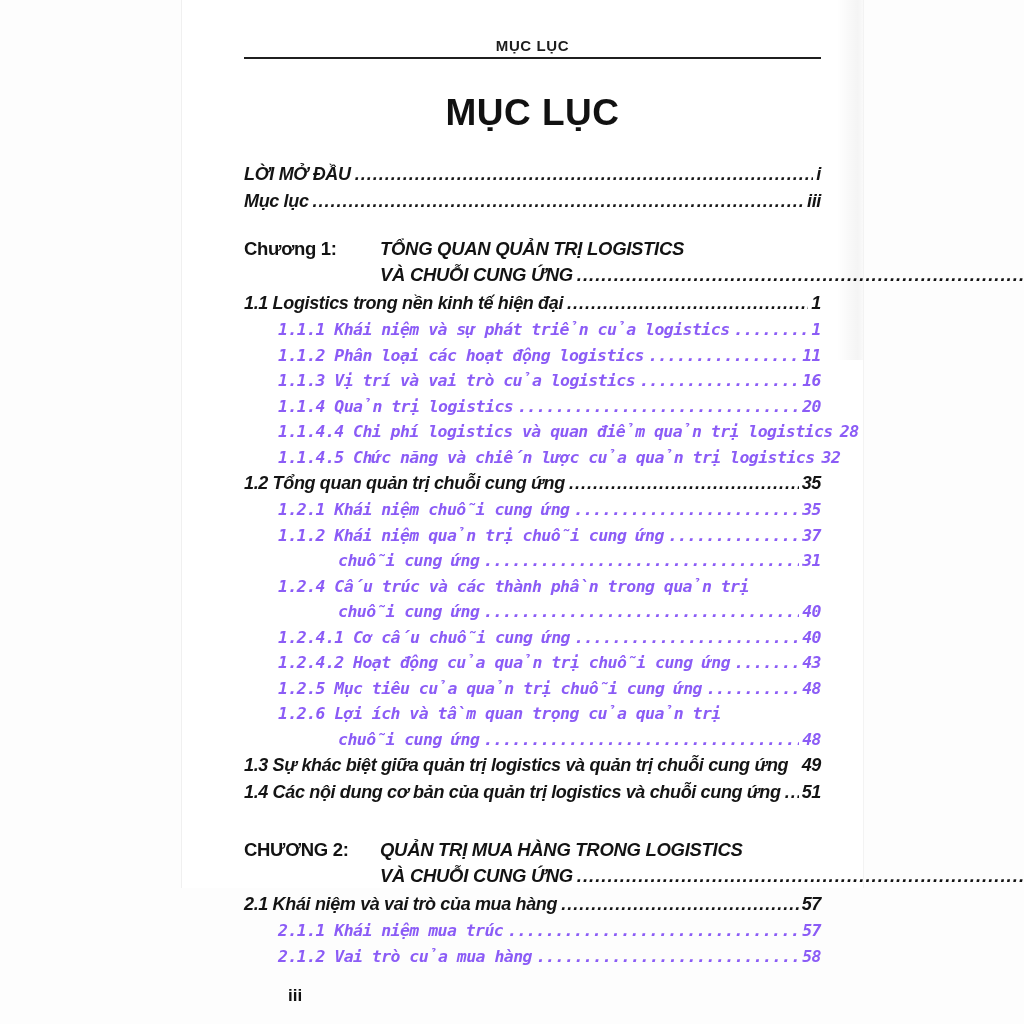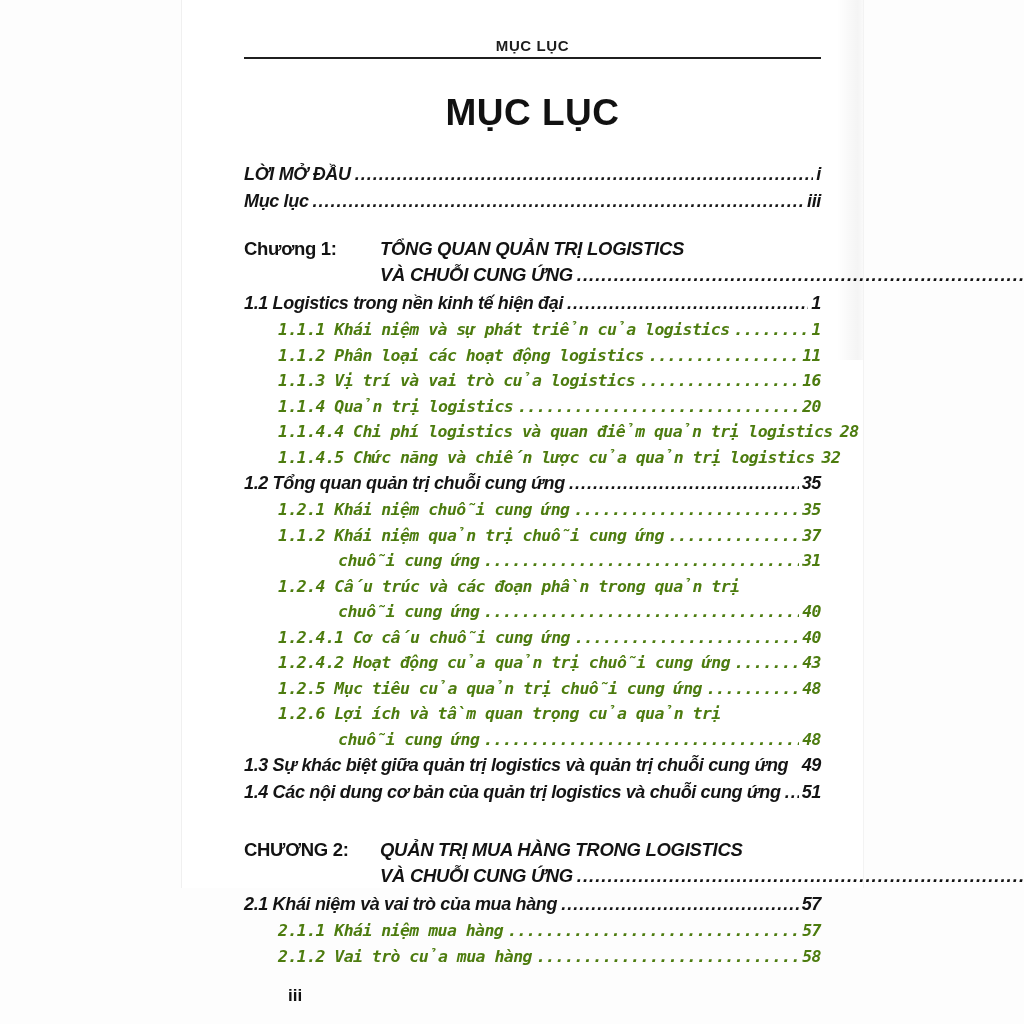--- a/index.html
+++ b/index.html
@@ -36,21 +36,21 @@
     margin-top:33px;text-align:center;
     font-size:37px;font-weight:bold;letter-spacing:.5px;color:#111;
   }
   
   .tocwrap{margin-top:27px;}
   .row{display:flex;align-items:baseline;line-height:25.5px;white-space:nowrap;font-style:italic;}
   .b{font-size:18px;font-weight:bold;letter-spacing:-0.35px;line-height:27px;color:#141414;}
   .m{
     font-family:"DejaVu Sans Mono",monospace;
     font-style:italic;font-weight:bold;
-    font-size:16.5px;letter-spacing:-0.55px;color:#4d7c0f;
+    font-size:16.5px;letter-spacing:-0.55px;color:#8b5cf6;
     padding-left:34px;
   }
   .m.cont{padding-left:94px;justify-content:center;}
   .lab{white-space:pre;}
   .dots{flex:1;overflow:hidden;letter-spacing:1px;padding-left:4px;}
   .m .dots{letter-spacing:-0.5px;}
   .spacer{flex:1;}
   .pg{margin-left:3px;}
   
   .chapter{display:flex;align-items:baseline;margin-top:21px;margin-bottom:2px;
@@ -154,21 +154,21 @@
         <span class="lab">1.1.2 Khái niệm quản trị chuỗi cung ứng</span>
         <span class="dots">........................................................................................................................................................................................................</span>
         <span class="pg">37</span>
       </div>
       <div class="row m cont">
         <span class="lab">chuỗi cung ứng</span>
         <span class="dots">........................................................................................................................................................................................................</span>
         <span class="pg">31</span>
       </div>
       <div class="row m">
-        <span class="lab">1.2.4 Cấu trúc và các đoạn phần trong quản trị</span>
+        <span class="lab">1.2.4 Cấu trúc và các thành phần trong quản trị</span>
       </div>
       <div class="row m cont">
         <span class="lab">chuỗi cung ứng</span>
         <span class="dots">........................................................................................................................................................................................................</span>
         <span class="pg">40</span>
       </div>
       <div class="row m">
         <span class="lab">1.2.4.1 Cơ cấu chuỗi cung ứng</span>
         <span class="dots">........................................................................................................................................................................................................</span>
         <span class="pg">40</span>
@@ -216,21 +216,21 @@
           </div>
         </div>
       </div>
 
       <div class="row b">
         <span class="lab">2.1 Khái niệm và vai trò của mua hàng</span>
         <span class="dots">........................................................................................................................................................................................................</span>
         <span class="pg">57</span>
       </div>
       <div class="row m">
-        <span class="lab">2.1.1 Khái niệm mua hàng</span>
+        <span class="lab">2.1.1 Khái niệm mua trúc</span>
         <span class="dots">........................................................................................................................................................................................................</span>
         <span class="pg">57</span>
       </div>
       <div class="row m">
         <span class="lab">2.1.2 Vai trò của mua hàng</span>
         <span class="dots">........................................................................................................................................................................................................</span>
         <span class="pg">58</span>
       </div>
 
       <div class="folio">iii</div>

